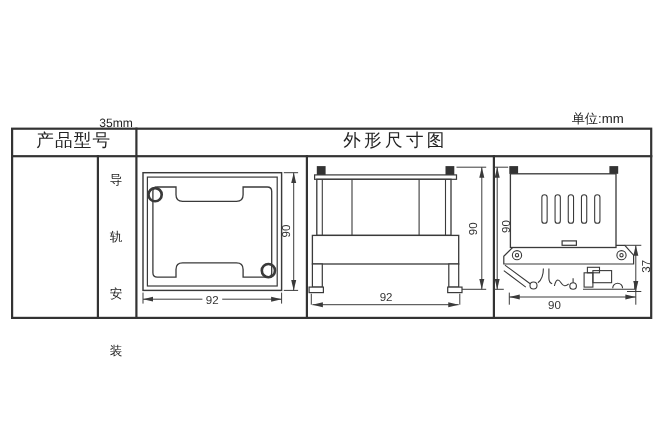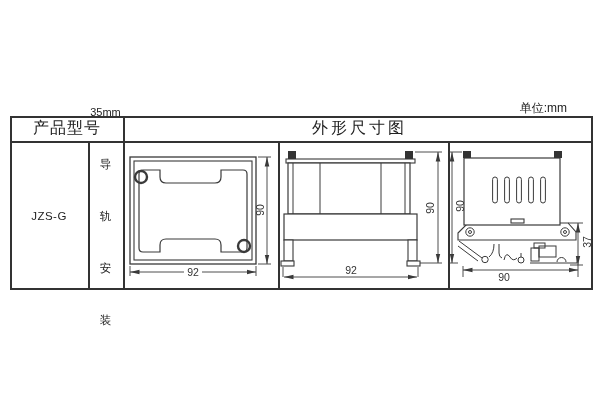--- a/index.html
+++ b/index.html
@@ -37,23 +37,20 @@
   <div class="tline" style="left:278px;top:141px;width:2px;height:149px;"></div>
   <div class="tline" style="left:448px;top:141px;width:2px;height:149px;"></div>
 
   <div class="cell hdr sp1" style="left:10px;top:116px;width:113px;height:25px;">
     <span>产品型号</span>
   </div>
   <div class="cell hdr sp2" style="left:123px;top:116px;width:470px;height:25px;">
     <span>外形尺寸图</span>
   </div>
 
-  <div class="cell model" style="left:10px;top:141px;width:78px;height:149px;">
-    <span>JZS-G</span>
-  </div>
 
   <div class="cell mount" style="left:88px;top:141px;width:35px;height:149px;gap:40px;">
     <span style="font-size:11px;">35mm</span>
     <span>导</span>
     <span>轨</span>
     <span>安</span>
     <span>装</span>
   </div>
 
   <svg style="left:123px;top:142px;" width="155" height="149" viewBox="123 142 155 149">

